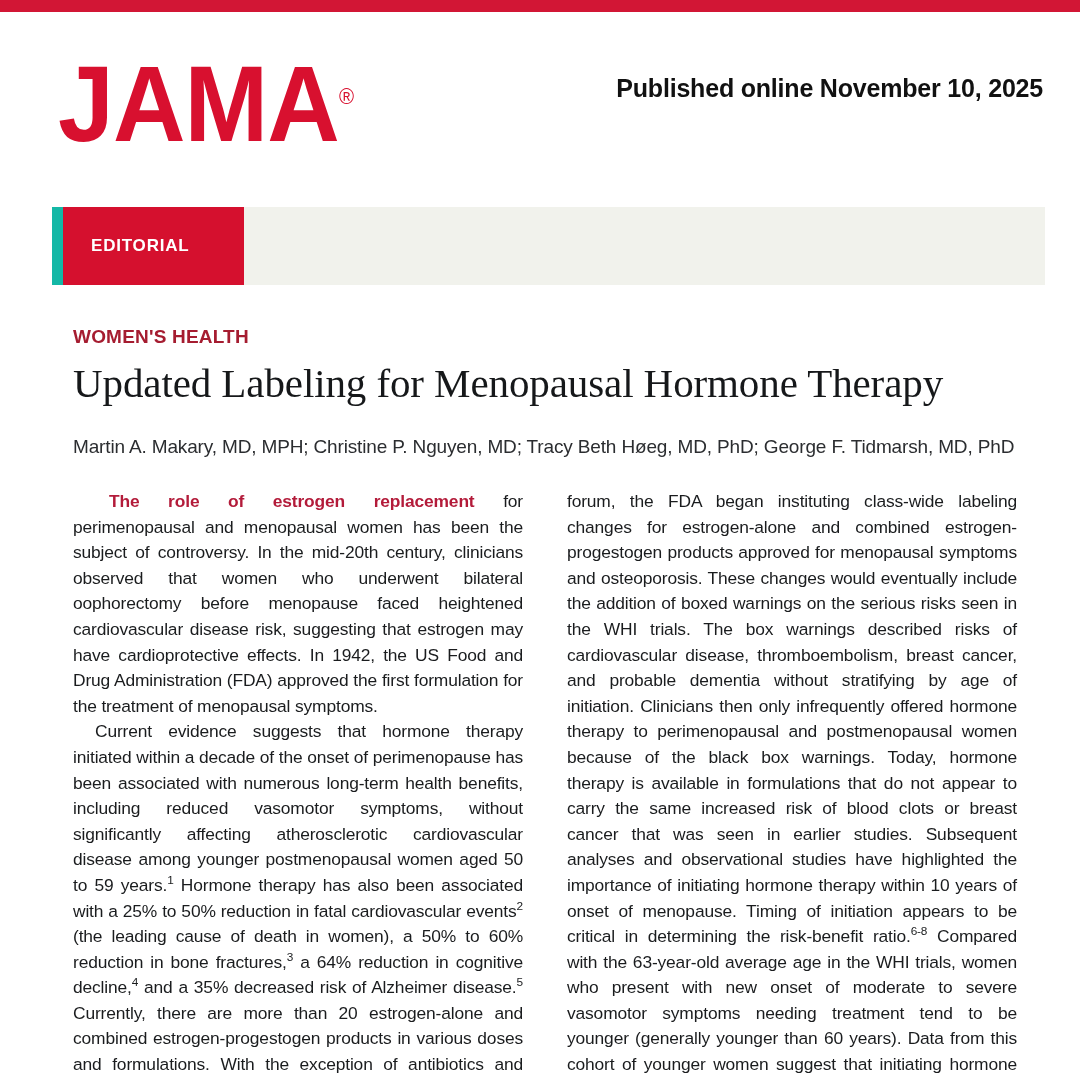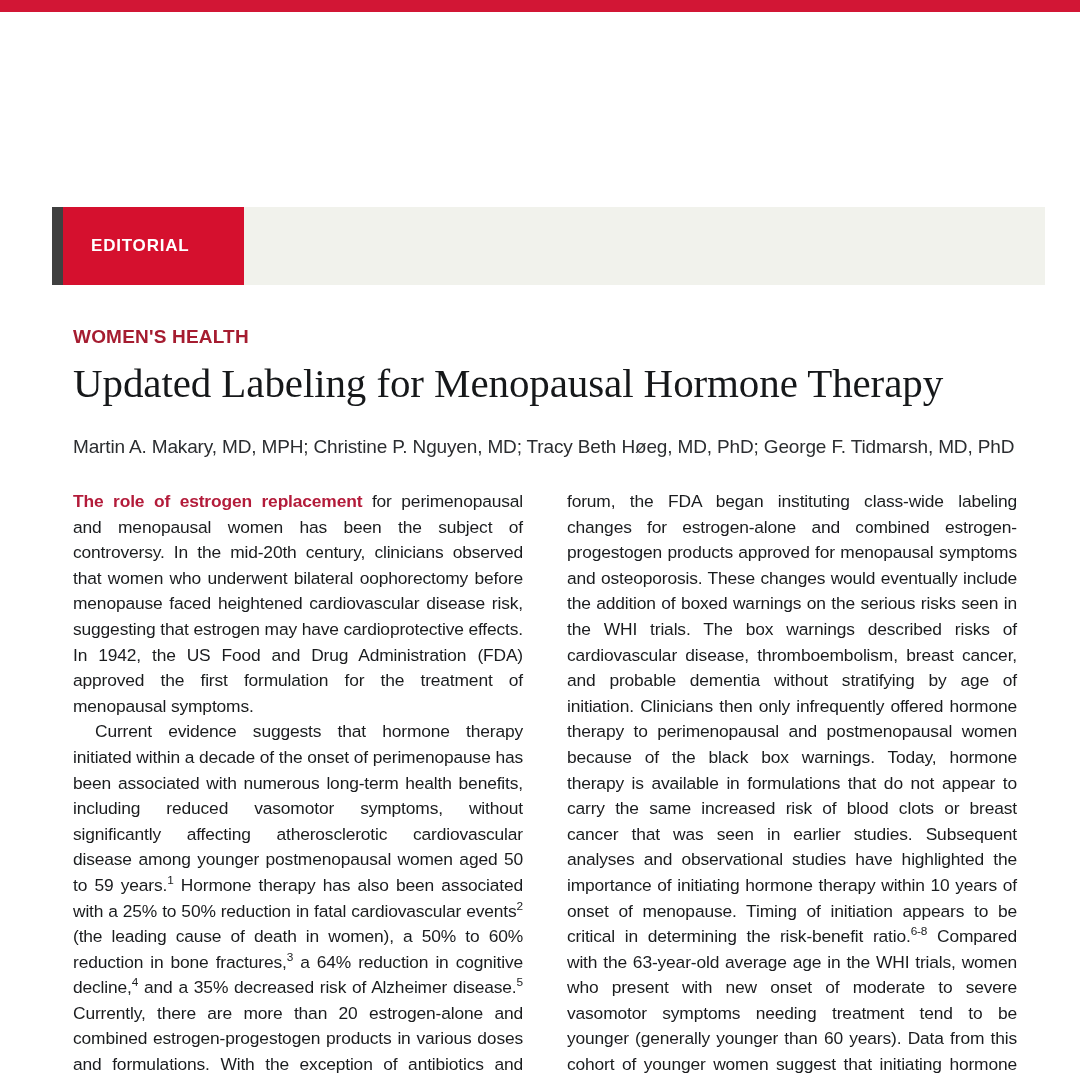--- a/index.html
+++ b/index.html
@@ -80,21 +80,21 @@
     height: 78px;
     background: #F1F2EC;
   }
   .banner-badge {
     position: absolute;
     left: 0; top: 0;
     width: 192px;
     height: 78px;
     background: #D5102E;
     box-sizing: border-box;
-    border-left: 11px solid #404040;
+    border-left: 11px solid #14b8a6;
     display: flex;
     align-items: center;
   }
   .banner-badge-label {
     color: #ffffff;
     font-family: "Liberation Sans", sans-serif;
     font-weight: 700;
     font-size: 17px;
     letter-spacing: 0.8px;
     padding-left: 28px;
@@ -156,34 +156,39 @@
   }
   .col p {
     margin: 0;
   }
   .col p.indent {
     text-indent: 22px;
   }
   .lead-in {
     color: #B31B3A;
     font-weight: 700;
+    margin-left: 36px;
   }
   sup {
     font-size: 0.68em;
     vertical-align: super;
     line-height: 0;
   }
 </style>
 </head>
 <body>
 
 <div class="page">
 
   <div class="top-rule"></div>
 
+  <div class="masthead">
+    <div class="jama-logo"><span>JAMA</span><span class="reg">®</span></div>
+    <div class="pub-date">Published online November 10, 2025</div>
+  </div>
 
   <div class="banner">
     <div class="banner-badge">
       <span class="banner-badge-label">EDITORIAL</span>
     </div>
   </div>
 
   <div class="article-head">
     <div class="kicker">WOMEN'S HEALTH</div>
     <h1 class="article-title">Updated Labeling for Menopausal Hormone Therapy</h1>

